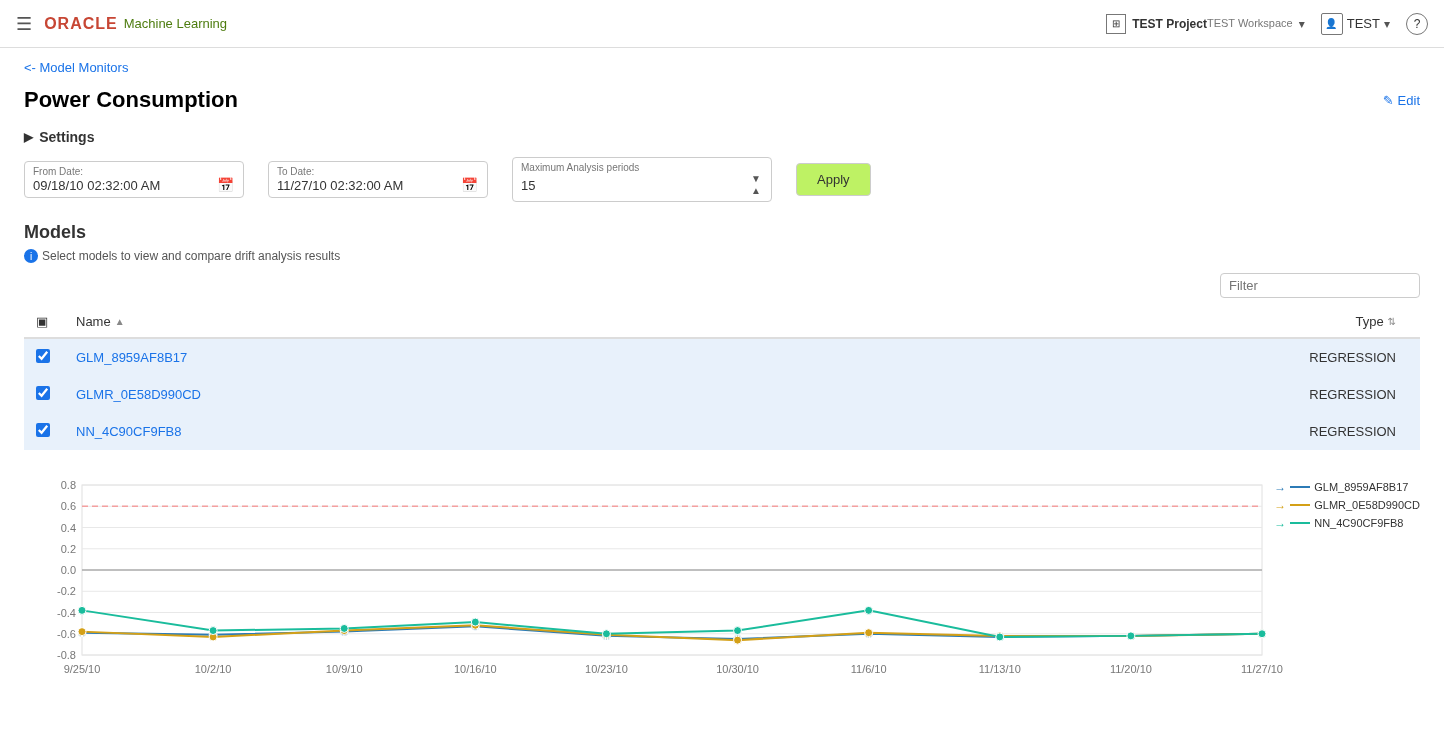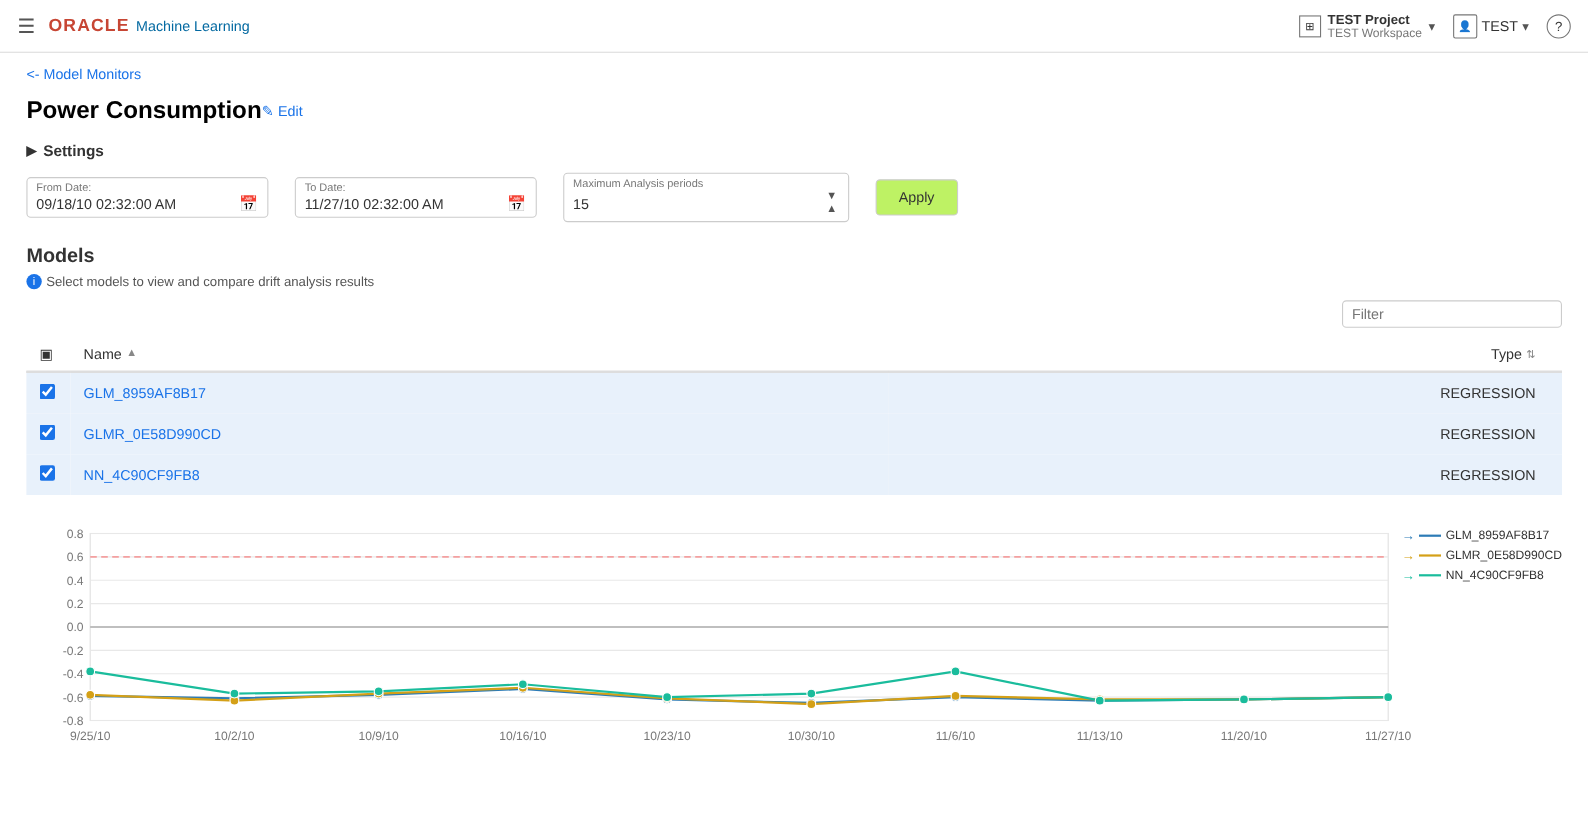--- a/index.html
+++ b/index.html
@@ -8,37 +8,37 @@
     
     .header {
       display: flex; align-items: center; justify-content: space-between;
       padding: 0 16px; height: 48px; border-bottom: 1px solid #ddd;
       background: #fff;
     }
     .header-left { display: flex; align-items: center; gap: 12px; }
     .hamburger { cursor: pointer; font-size: 18px; color: #555; }
     .oracle-logo { display: flex; align-items: center; gap: 6px; }
     .oracle-text { font-weight: bold; font-size: 16px; color: #c74634; letter-spacing: 1px; }
-    .oracle-ml { font-size: 13px; color: #0369a1; }
+    .oracle-ml { font-size: 13px; color: #4d7c0f; }
     .header-right { display: flex; align-items: center; gap: 16px; }
     .project-info { display: flex; align-items: center; gap: 6px; }
     .project-icon { width: 20px; height: 20px; border: 1px solid #777; display: flex; align-items: center; justify-content: center; font-size: 10px; }
-    .project-details { display: flex; flex-direction: column; }
+    .project-details { display: flex; flex-direction: row; }
     .project-name { font-weight: bold; font-size: 12px; }
     .project-workspace { font-size: 11px; color: #777; }
     .dropdown-arrow { color: #555; font-size: 12px; }
     .user-info { display: flex; align-items: center; gap: 4px; }
     .user-icon { width: 22px; height: 22px; border: 1px solid #777; border-radius: 2px; display: flex; align-items: center; justify-content: center; font-size: 10px; }
     .help-icon { width: 22px; height: 22px; border-radius: 50%; border: 1px solid #777; display: flex; align-items: center; justify-content: center; font-size: 12px; cursor: pointer; }
 
     
     .main-content { padding: 12px 24px; }
     .breadcrumb { color: #1a73e8; font-size: 13px; cursor: pointer; margin-bottom: 12px; }
 
-    .page-title-row { display: flex; justify-content: flex-start; align-items: center; margin-bottom: 16px; }
+    .page-title-row { display: flex; justify-content: space-between; align-items: center; margin-bottom: 16px; }
     .page-title { font-size: 22px; font-weight: bold; color: #000; }
     .edit-btn { color: #1a73e8; cursor: pointer; display: flex; align-items: center; gap: 4px; font-size: 13px; border: none; background: none; }
 
     
     .settings-section { margin-bottom: 20px; }
     .settings-header { display: flex; align-items: center; gap: 6px; cursor: pointer; margin-bottom: 12px; font-weight: bold; font-size: 14px; }
     .settings-chevron { font-size: 12px; }
     .settings-controls { display: flex; align-items: center; gap: 24px; }
     .date-input-wrapper {
       display: flex; flex-direction: column; border: 1px solid #ccc; border-radius: 4px;

